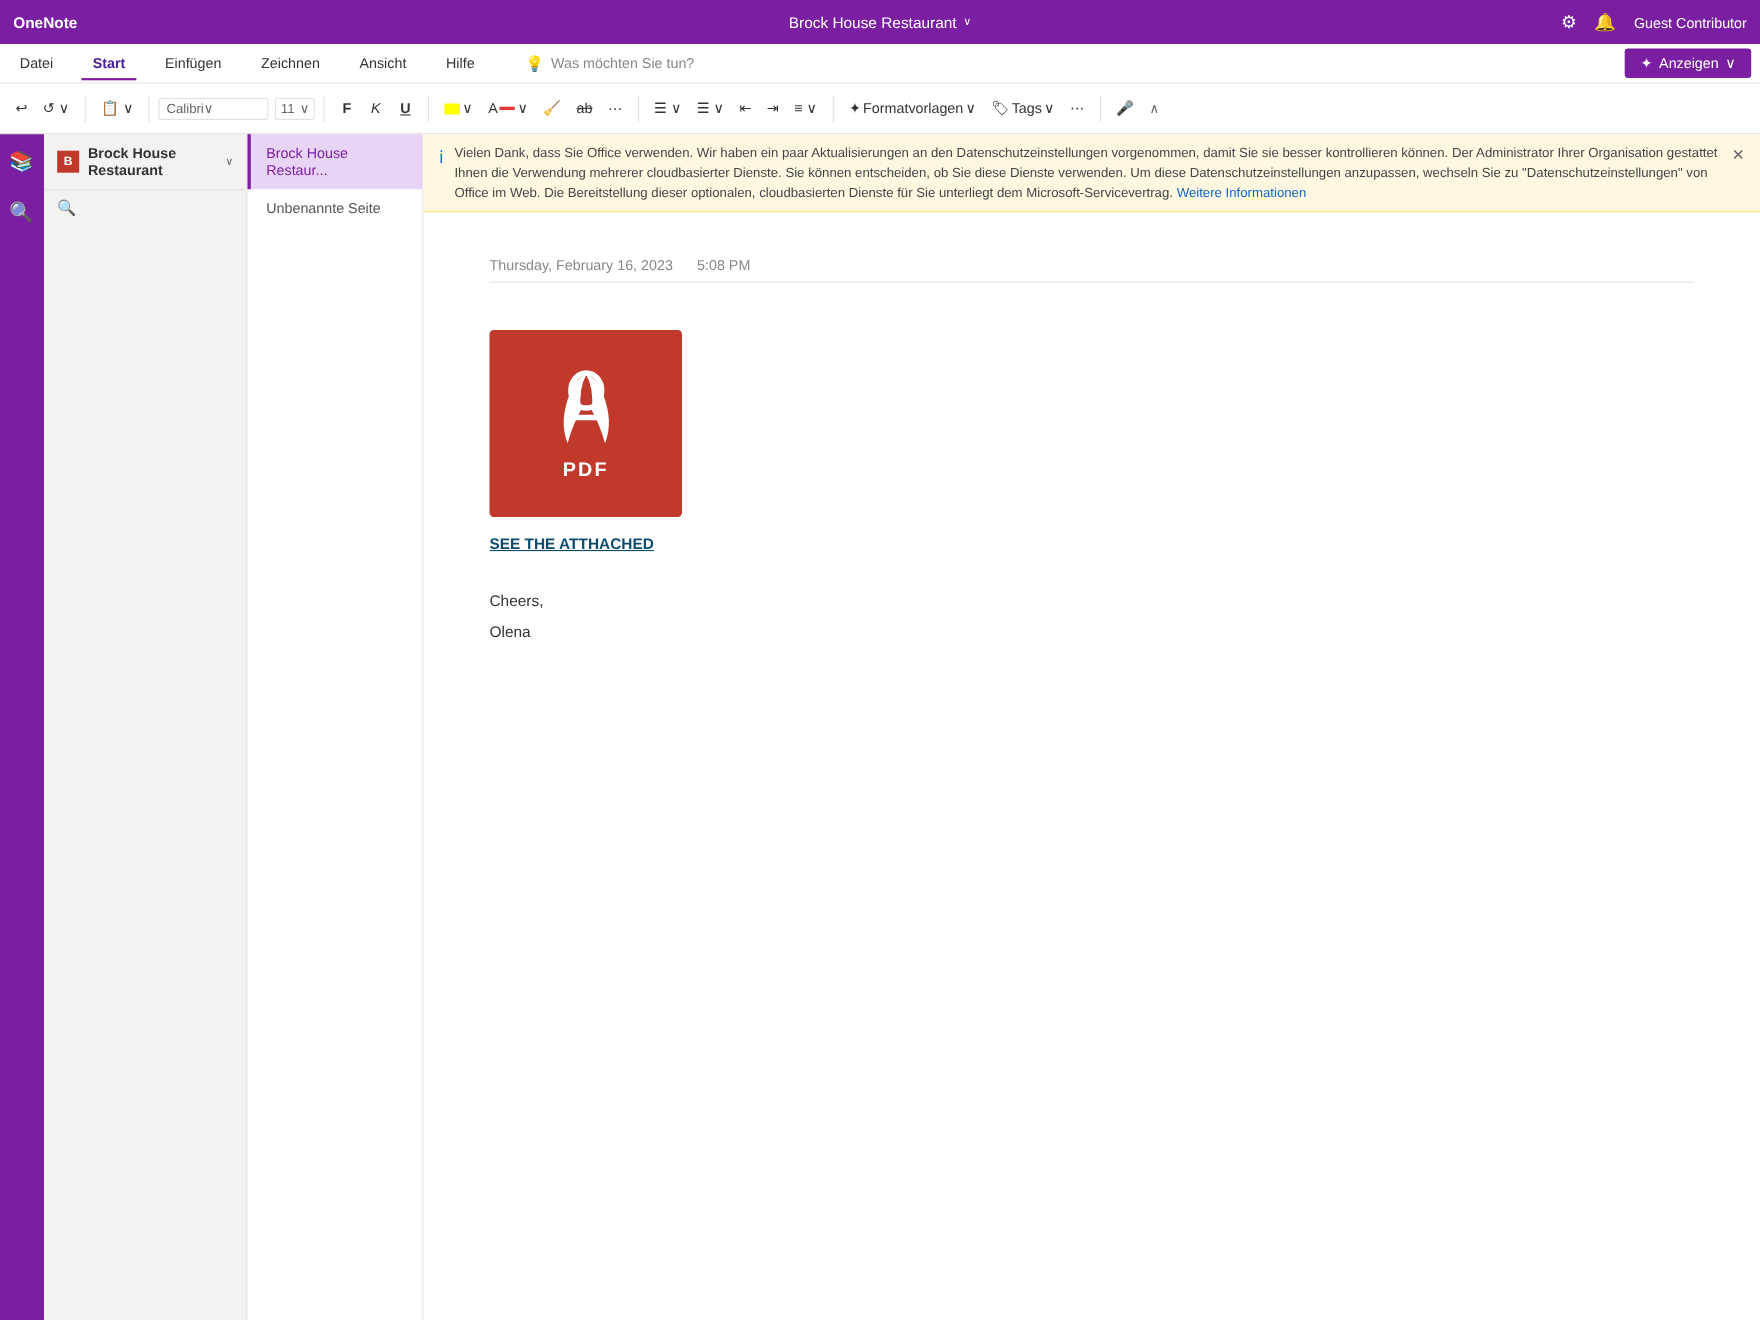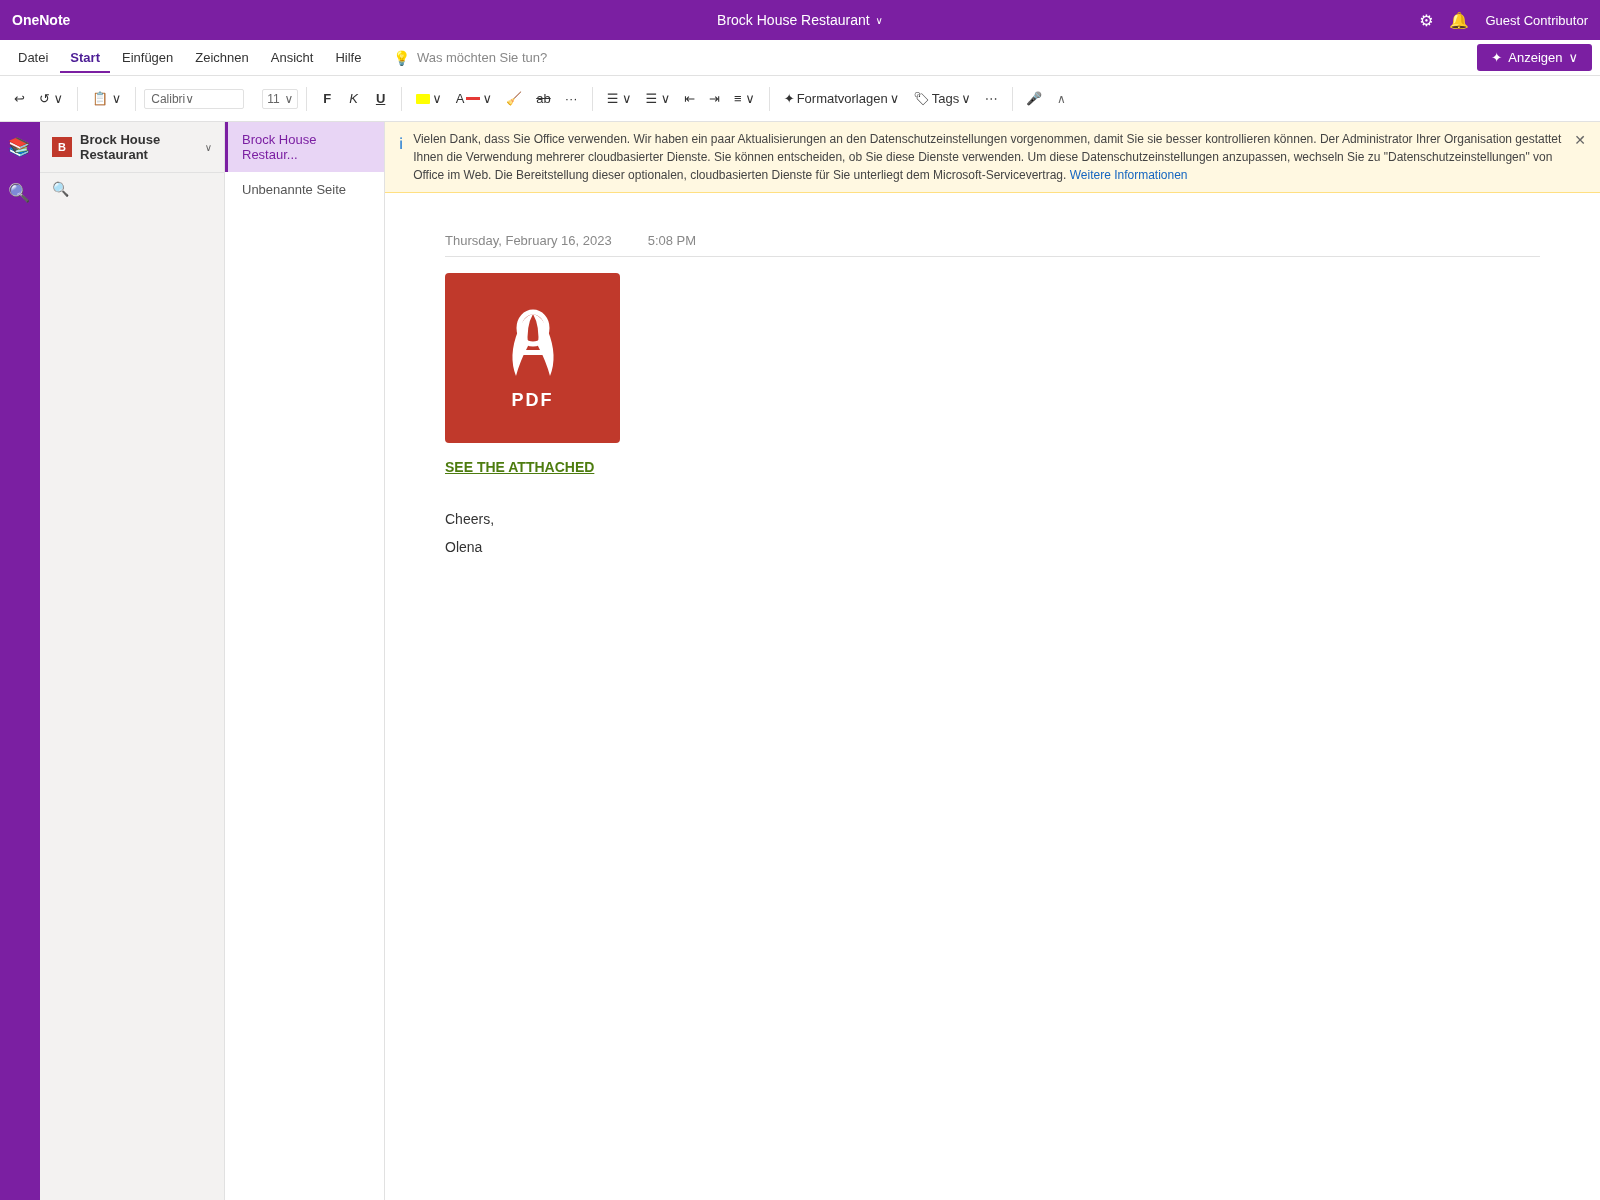--- a/index.html
+++ b/index.html
@@ -47,21 +47,21 @@
     }
 
     
     #menubar {
       background: white;
       height: 36px;
       display: flex;
       align-items: center;
       padding: 0 8px;
       border-bottom: 1px solid #e1e1e1;
-      gap: 2px;
+      gap: 16px;
     }
     .menu-item {
       padding: 4px 10px;
       cursor: pointer;
       font-size: 13px;
       color: #333;
       border-radius: 2px;
       position: relative;
     }
     .menu-item.active {
@@ -131,21 +131,21 @@
       border-radius: 2px;
       padding: 2px 4px;
       font-size: 12px;
       width: 36px;
       color: #666;
       background: white;
       display: flex;
       align-items: center;
       justify-content: space-between;
       cursor: pointer;
-      margin-left: 14px;
+      margin-left: 2px;
     }
     .toolbar-group { display: flex; align-items: center; gap: 2px; }
 
     
     .show-btn {
       background: #7B1FA2;
       color: white;
       border: none;
       padding: 6px 14px;
       border-radius: 3px;
@@ -280,24 +280,24 @@
     #infobar .close-icon { margin-left: auto; cursor: pointer; color: #666; font-size: 14px; flex-shrink: 0; }
     #infobar a { color: #1565C0; text-decoration: none; }
 
     
     #page-content {
       padding: 40px 60px;
       flex: 1;
     }
     .page-datetime {
       display: flex;
-      gap: 36px;
+      gap: 22px;
       color: #888;
       font-size: 13px;
-      margin-bottom: 16px;
+      margin-bottom: 43px;
       border-bottom: 1px solid #e1e1e1;
       padding-bottom: 8px;
     }
     .pdf-attachment {
       display: inline-block;
       cursor: pointer;
     }
     .pdf-icon-container {
       width: 175px;
       height: 170px;
@@ -310,21 +310,21 @@
       gap: 4px;
     }
     .pdf-label {
       color: white;
       font-size: 18px;
       font-weight: 600;
       letter-spacing: 2px;
     }
     .pdf-link {
       margin-top: 16px;
-      color: #4d7c0f;
+      color: #0c4a6e;
       text-decoration: underline;
       font-size: 14px;
       font-weight: 600;
       cursor: pointer;
       display: block;
     }
     .page-text {
       margin-top: 30px;
       font-size: 14px;
       color: #333;

